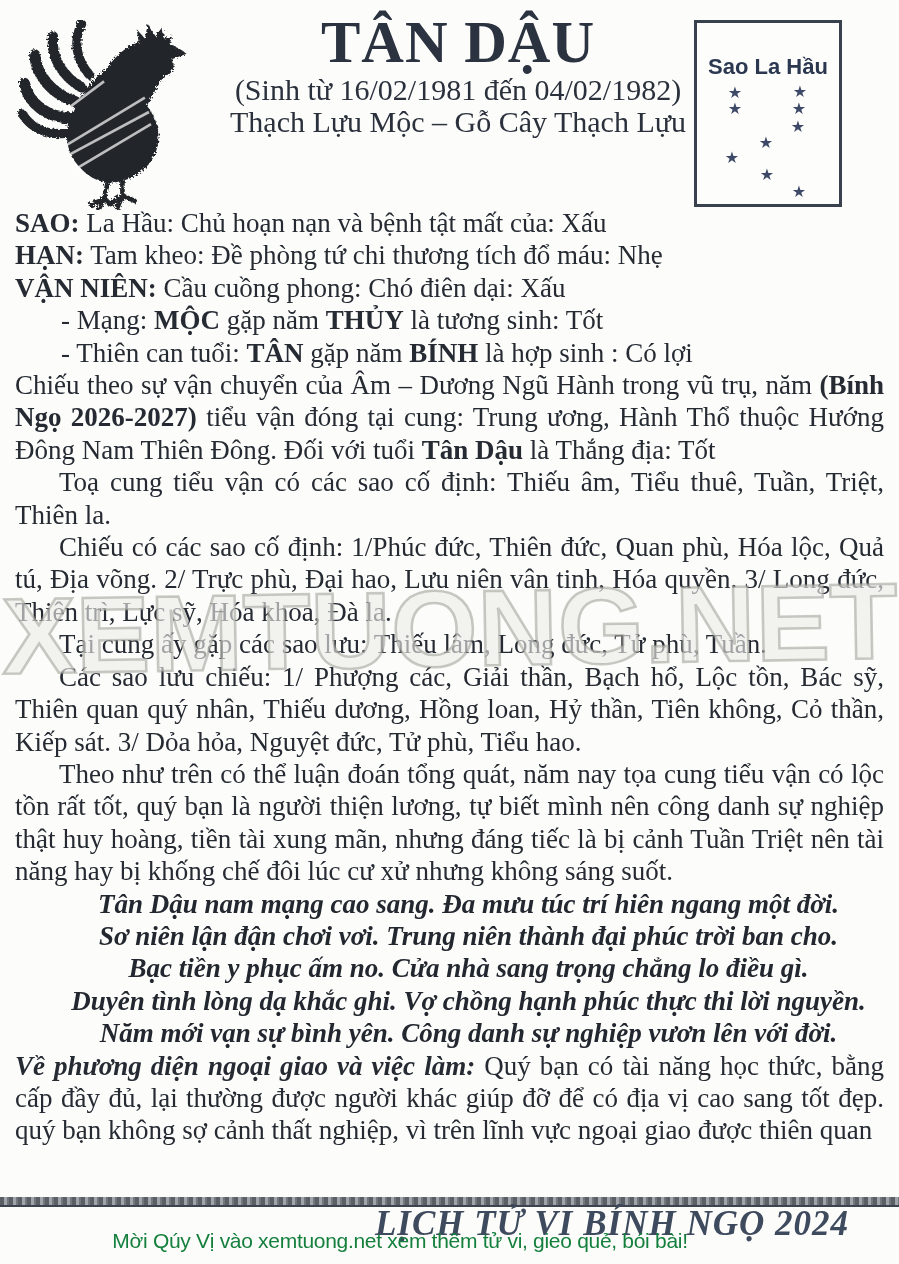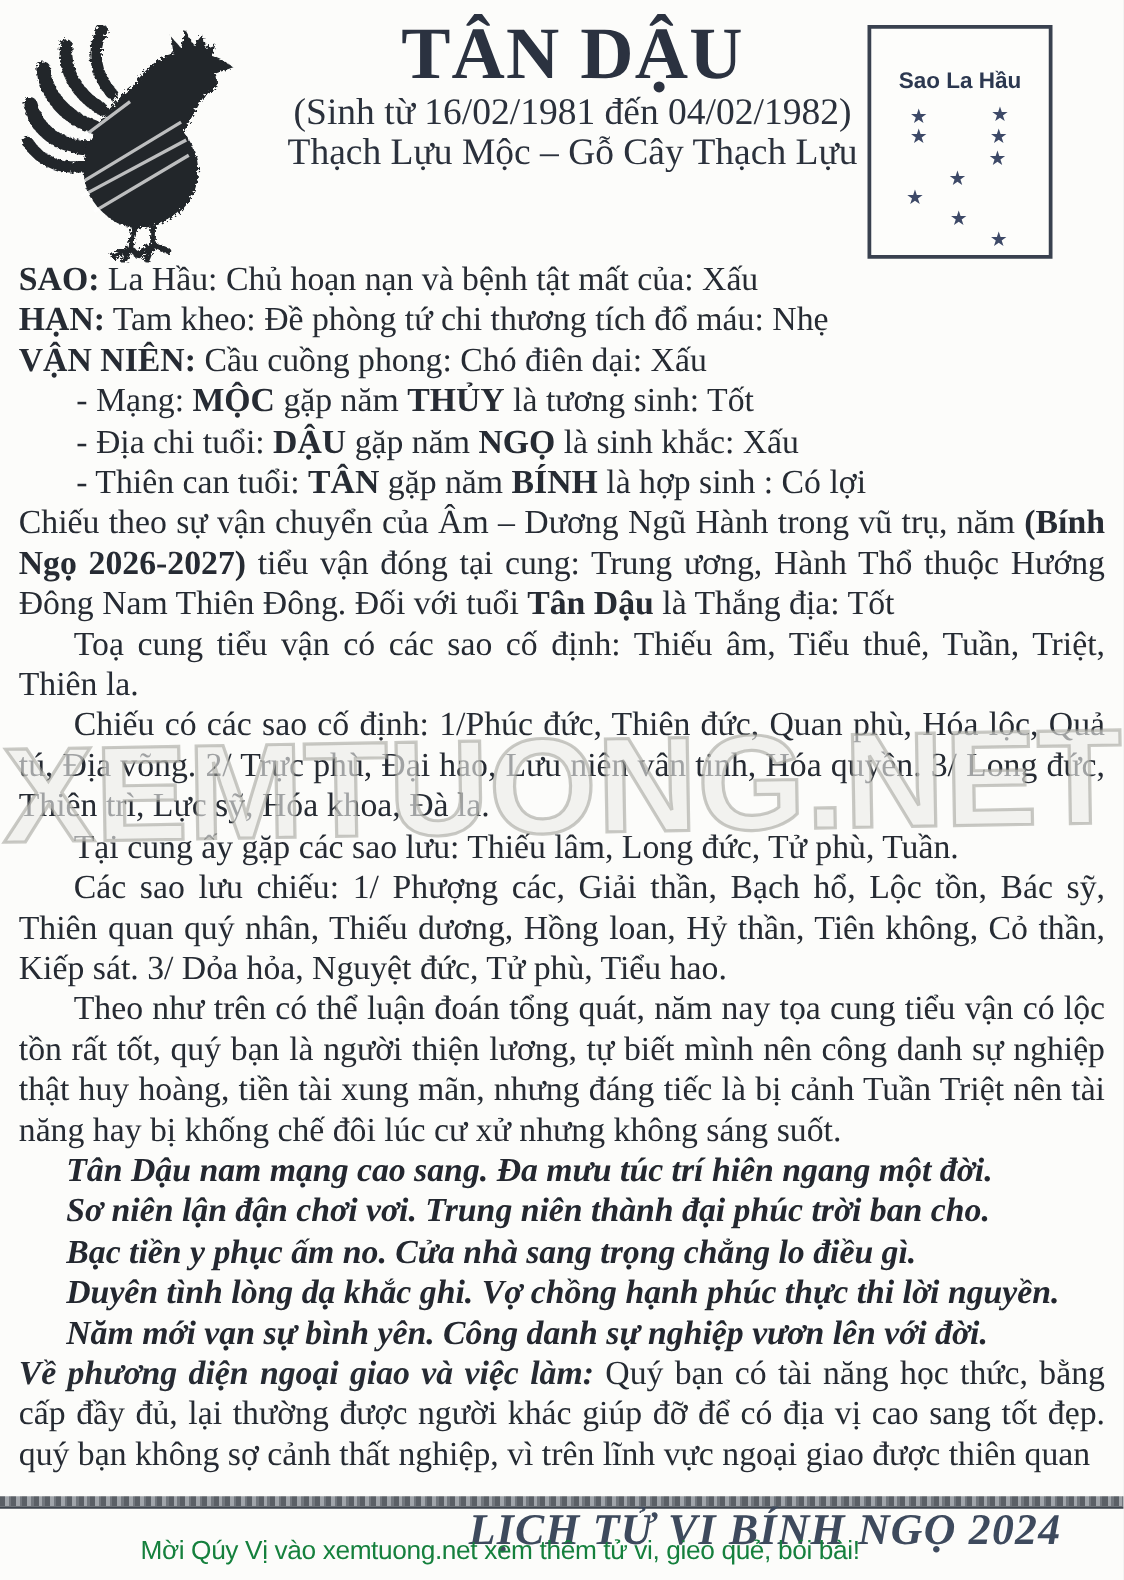--- a/index.html
+++ b/index.html
@@ -6,37 +6,37 @@
   .page{position:relative;width:899px;height:1264px;background:#fcfcfa;
         font-family:"Liberation Serif",serif;color:#262b33;overflow:hidden;margin:0 auto;}
 
   
   .rooster{position:absolute;left:14px;top:16px;width:176px;height:194px;z-index:1;}
 
   
   .star-box{position:absolute;left:694px;top:20px;width:142px;height:181px;
             border:3px solid #39414f;z-index:1;background:#fdfdfb;}
   .star-box-title{position:absolute;left:0;right:0;top:31px;text-align:center;
-            font-family:"Liberation Sans",sans-serif;font-weight:bold;font-size:18px;color:#2c3850;}
+            font-family:"Liberation Sans",sans-serif;font-weight:bold;font-size:22px;color:#2c3850;}
   .star{position:absolute;font-family:"DejaVu Sans",sans-serif;font-size:16px;color:#3d4967;
         transform:translate(-50%,-50%);line-height:1;}
 
   
   .header{position:absolute;left:62px;top:10px;width:792px;text-align:center;z-index:2;}
   .page-title{font-size:59px;font-weight:bold;line-height:64px;letter-spacing:1px;color:#2b3240;}
   .age{font-size:36px;line-height:38px;}
   .sub{font-size:30px;line-height:32px;color:#2b313c;}
 
   
   .body-text{position:absolute;left:15px;top:207px;width:869px;height:990px;overflow:hidden;
              font-size:27px;line-height:32.4px;text-align:justify;z-index:2;}
   .body-text p{margin:0;padding:0;}
   p.dash{padding-left:46px;text-align:left;}
   p.ind{text-indent:44px;}
-  p.verse{font-weight:bold;font-style:italic;padding-left:38px;text-align:left;color:#23272f;}
+  p.verse{font-weight:bold;font-style:italic;padding-left:38px;text-align:center;color:#23272f;}
   .b{font-weight:bold;}
   .i{font-style:italic;}
 
   
   .watermark{position:absolute;left:0;top:566px;width:899px;height:140px;z-index:5;pointer-events:none;}
 
   
   .bottom-rule{position:absolute;left:0;top:1197px;width:899px;height:8px;z-index:3;
      background:repeating-linear-gradient(90deg,rgba(62,68,76,.85) 0 4px,rgba(130,136,144,.75) 4px 7px,rgba(90,96,104,.85) 7px 9px);
      border-bottom:2px solid #3c434c;background-clip:padding-box;}
@@ -97,21 +97,20 @@
     <div class="page-title">TÂN DẬU</div>
     <div class="sub">(Sinh từ  16/02/1981 đến 04/02/1982)</div>
     <div class="sub">Thạch Lựu Mộc – Gỗ Cây Thạch Lựu</div>
   </div>
 
   <div class="body-text">
     <p><span class="b">SAO:</span><span> La Hầu: Chủ hoạn nạn và bệnh tật mất của: Xấu</span></p>
     <p><span class="b">HẠN:</span><span> Tam kheo: Đề phòng tứ chi thương tích đổ máu: Nhẹ</span></p>
     <p><span class="b">VẬN NIÊN:</span><span> Cầu cuồng phong: Chó điên dại: Xấu</span></p>
     <p class="dash"><span>- Mạng: </span><span class="b">MỘC</span><span> gặp năm </span><span class="b">THỦY</span><span>  là tương sinh: Tốt</span></p>
-    <p class="dash"><span>- Địa chi tuổi: </span><span class="b">DẬU</span><span> gặp năm </span><span class="b">NGỌ</span><span> là sinh khắc: Xấu</span></p>
     <p class="dash"><span>- Thiên can tuổi: </span><span class="b">TÂN</span><span> gặp năm </span><span class="b">BÍNH</span><span> là hợp sinh : Có lợi</span></p>
     <p><span>Chiếu theo sự vận chuyển của Âm – Dương Ngũ Hành trong vũ trụ, năm </span><span class="b">(Bính Ngọ 2026-2027)</span><span> tiểu vận đóng tại cung: Trung ương, Hành Thổ thuộc Hướng Đông Nam Thiên Đông. Đối với tuổi </span><span class="b">Tân Dậu</span><span> là Thắng địa: Tốt</span></p>
     <p class="ind"><span>Toạ cung tiểu vận có các sao cố định: Thiếu âm, Tiểu thuê, Tuần, Triệt, Thiên la.</span></p>
     <p class="ind"><span>Chiếu có các sao cố định: 1/Phúc đức, Thiên đức, Quan phù, Hóa lộc, Quả tú, Địa võng. 2/ Trực phù, Đại hao, Lưu niên vân tinh, Hóa quyền. 3/ Long đức, Thiên trì, Lực sỹ, Hóa khoa, Đà la.</span></p>
     <p class="ind"><span>Tại cung ấy gặp các sao lưu: Thiếu lâm, Long đức, Tử phù, Tuần.</span></p>
     <p class="ind"><span>Các sao lưu chiếu: 1/ Phượng các, Giải thần, Bạch hổ, Lộc tồn, Bác sỹ, Thiên quan quý nhân, Thiếu dương, Hồng loan, Hỷ thần, Tiên không, Cỏ thần, Kiếp sát. 3/ Dỏa hỏa, Nguyệt đức, Tử phù, Tiểu hao.</span></p>
     <p class="ind"><span>Theo như trên có thể luận đoán tổng quát, năm nay tọa cung tiểu vận có lộc tồn rất tốt, quý bạn là người thiện lương, tự biết mình nên công danh sự nghiệp thật huy hoàng, tiền tài xung mãn, nhưng đáng tiếc là bị cảnh Tuần Triệt nên tài năng hay bị khống chế đôi lúc cư xử nhưng không sáng suốt.</span></p>
     <p class="verse">Tân Dậu nam mạng cao sang. Đa mưu túc trí hiên ngang một đời.</p>
     <p class="verse">Sơ niên lận đận chơi vơi. Trung niên thành đại phúc trời ban cho.</p>
     <p class="verse">Bạc tiền y phục ấm no. Cửa nhà sang trọng chẳng lo điều gì.</p>

